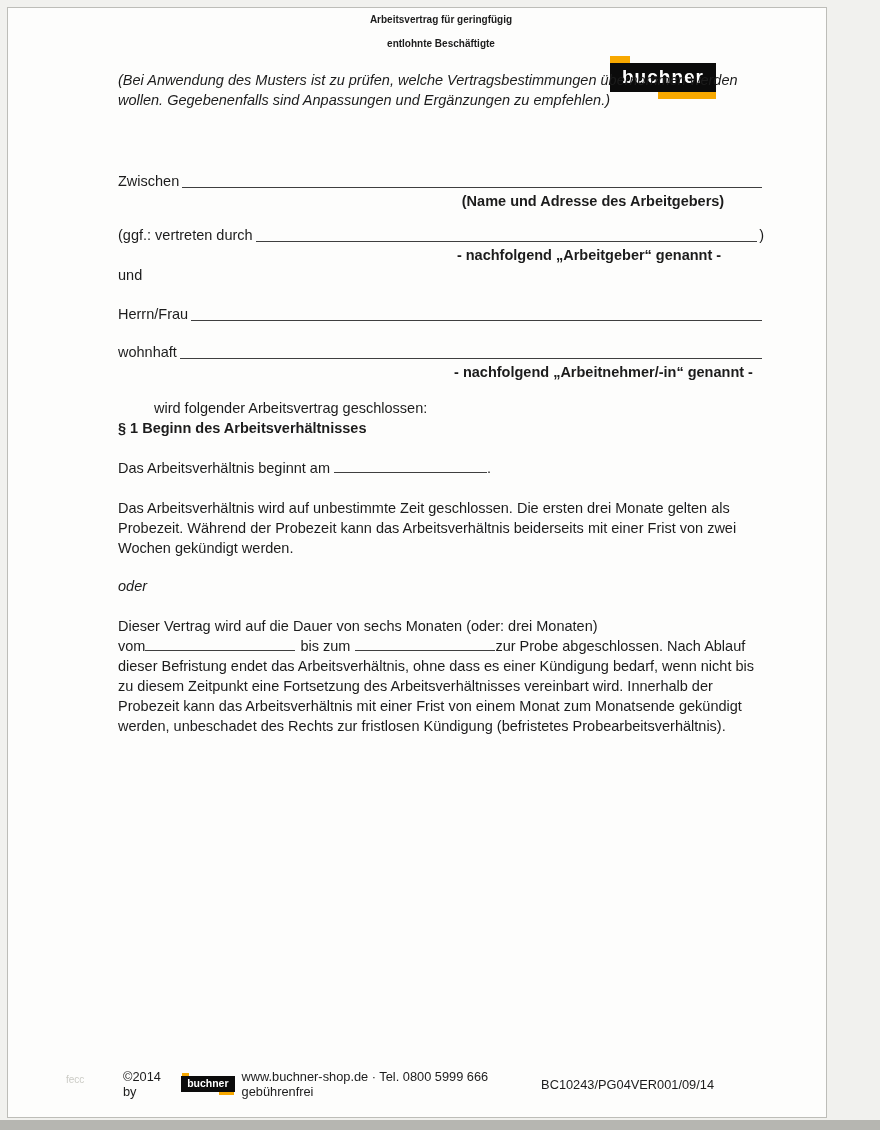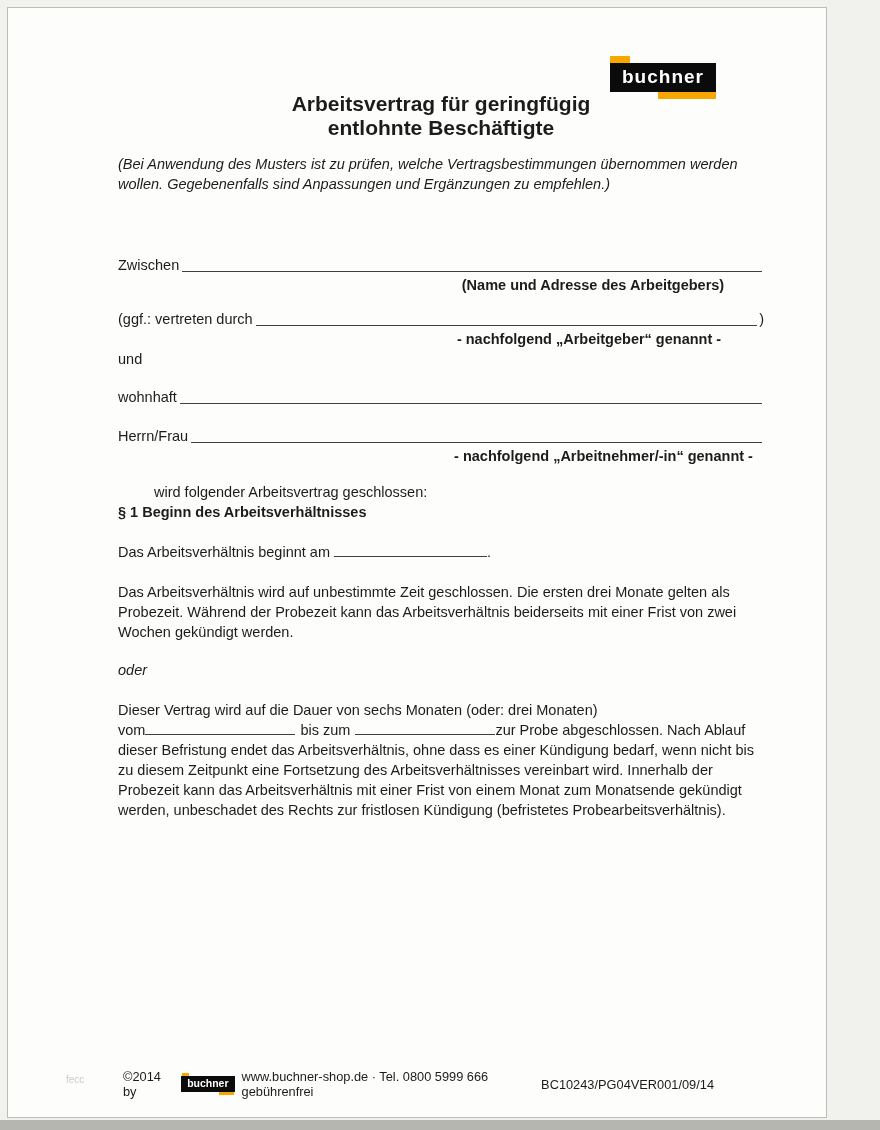--- a/index.html
+++ b/index.html
@@ -24,21 +24,21 @@
     background: #0b0b0b; color: #fff; font-weight: bold; font-size: 19px;
     letter-spacing: 1px; text-align: center; padding: 2px 8px 4px; line-height: 23px;
   }
   .logo-bar { width: 58px; height: 7px; background: var(--brand-yellow); margin-left: 48px; }
 
   
   .content {
     position: absolute; left: 110px; top: 0; width: 646px;
     font-size: 14.5px; line-height: 20px;
   }
-  .title { font-size: 21px; font-weight: bold; text-align: center; line-height: 24px; margin-top: 84px; }
+  .title { font-size: 10px; font-weight: bold; text-align: center; line-height: 24px; }
   .note { font-style: italic; margin: 14px 0 0; }
   p { margin: 0; }
   h2.sec { font-size: 14.5px; font-weight: bold; text-align: left; margin: 0; line-height: 20px; }
   .italic { font-style: italic; }
 
   .mt-14 { margin-top: 14px; } .mt-16 { margin-top: 16px; margin-left: 36px; }
   .mt-18 { margin-top: 18px; } .mt-19 { margin-top: 19px; }
   .mt-20 { margin-top: 20px; } .mt-38 { margin-top: 38px; }
   .mt-41 { margin-top: 41px; } .mt-61 { margin-top: 61px; }
 
@@ -105,27 +105,27 @@
     <div class="hint hint-employer">(Name und Adresse des Arbeitgebers)</div>
 
     <div class="row mt-14">
       <span>(ggf.: vertreten durch</span>
       <span class="blank"></span>
       <span>)</span>
     </div>
     <div class="hint hint-employer-tag">- nachfolgend „Arbeitgeber“ genannt -</div>
     <div>und</div>
 
-    <div class="row mt-18">
-      <span>wohnhaft</span>
+    <div class="row mt-19">
+      <span>Herrn/Frau</span>
       <span class="blank"></span>
     </div>
 
-    <div class="row mt-19">
-      <span>Herrn/Frau</span>
+    <div class="row mt-18">
+      <span>wohnhaft</span>
       <span class="blank"></span>
     </div>
     <div class="hint hint-employee-tag">- nachfolgend „Arbeitnehmer/-in“ genannt -</div>
 
     <p class="mt-16">wird folgender Arbeitsvertrag geschlossen:</p>
 
     <h2 class="sec mt-41">§ 1 Beginn des Arbeitsverhältnisses</h2>
 
     <p class="mt-20"><span>Das Arbeitsverhältnis beginnt am</span>
       <span class="blank-inline w153"></span><span>.</span></p>

